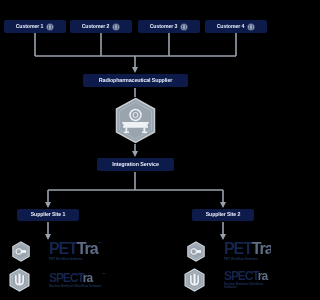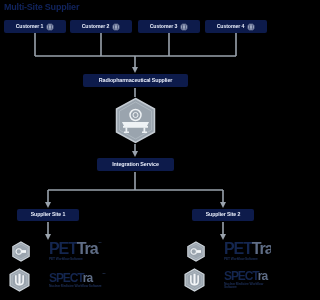--- a/index.html
+++ b/index.html
@@ -182,21 +182,20 @@
 
       <polygon points="135,73 132,67 138,67"></polygon>
       <polygon points="135,157 132,151 138,151"></polygon>
       <polygon points="48,208 45,202 51,202"></polygon>
       <polygon points="223,208 220,202 226,202"></polygon>
       <polygon points="48,240 45,234 51,234"></polygon>
       <polygon points="223,240 220,234 226,234"></polygon>
     </g>
   </svg>
 
-  <div class="title">Multi-Site Supplier</div>
 
   <div class="node customer" id="cust0">
     <span class="node-label">Customer 1</span>
     <svg class="globe-ic" viewBox="0 0 16 16">
       <circle cx="8" cy="8" r="7" fill="#cfd8e8" stroke="#0d1b4b" stroke-width="1"></circle>
       <ellipse cx="8" cy="8" rx="3.1" ry="7" fill="none" stroke="#0d1b4b" stroke-width="1"></ellipse>
       <line x1="1" y1="8" x2="15" y2="8" stroke="#0d1b4b" stroke-width="1"></line>
       <line x1="2.2" y1="4.4" x2="13.8" y2="4.4" stroke="#0d1b4b" stroke-width="0.9"></line>
       <line x1="2.2" y1="11.6" x2="13.8" y2="11.6" stroke="#0d1b4b" stroke-width="0.9"></line>
     </svg>

